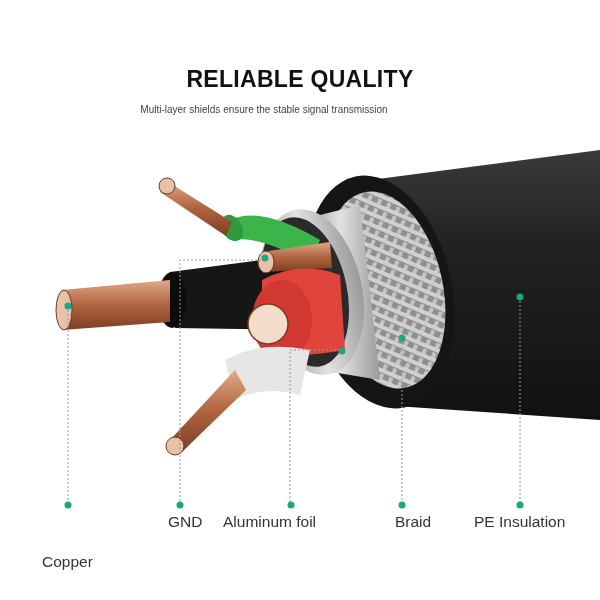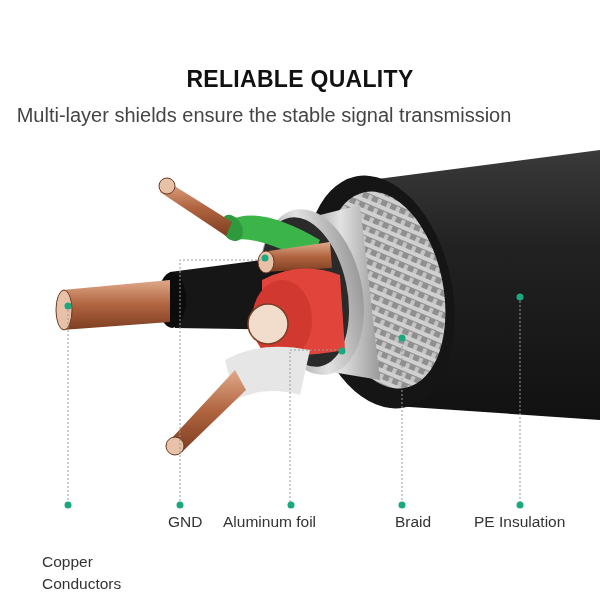--- a/index.html
+++ b/index.html
@@ -1,18 +1,18 @@
 <!DOCTYPE html>
 <html><head>
 <meta charset="utf-8">
 <style>
   html,body{margin:0;padding:0;background:#fff;}
   body{width:600px;height:600px;position:relative;overflow:hidden;font-family:"Liberation Sans",sans-serif;}
   .title{position:absolute;top:66px;left:0;width:600px;text-align:center;font-size:23px;font-weight:bold;color:#111;letter-spacing:0.3px;}
-  .subtitle{position:absolute;top:104px;left:0;width:528px;text-align:center;font-size:20px;color:#444;}
+  .subtitle{position:absolute;top:104px;left:0;width:528px;text-align:center;font-size:10px;color:#444;}
   .art{position:absolute;left:0;top:0;width:600px;height:600px;}
   .label{position:absolute;font-size:15.5px;color:#333;line-height:22px;}
 </style>
 </head>
 <body>
 
 <div class="title">RELIABLE QUALITY</div>
 <div class="subtitle">Multi-layer shields ensure the stable signal transmission</div>
 
 <svg class="art" viewBox="0 0 600 600" xmlns="http://www.w3.org/2000/svg">
@@ -87,18 +87,17 @@
     <circle cx="68" cy="505" r="3.5"></circle>
     <circle cx="180" cy="505" r="3.5"></circle>
     <circle cx="291" cy="505" r="3.5"></circle>
     <circle cx="402" cy="505" r="3.5"></circle>
     <circle cx="520" cy="505" r="3.5"></circle>
   </g>
 </svg>
 
 <div class="label" style="left:42px;top:511px;margin-top:40px;">
   <div>Copper</div>
-  <div>Conductors</div>
 </div>
 <div class="label" style="left:168px;top:511px;">GND</div>
 <div class="label" style="left:223px;top:511px;">Aluminum foil</div>
 <div class="label" style="left:395px;top:511px;">Braid</div>
 <div class="label" style="left:474px;top:511px;">PE Insulation</div>
 
 </body></html>

